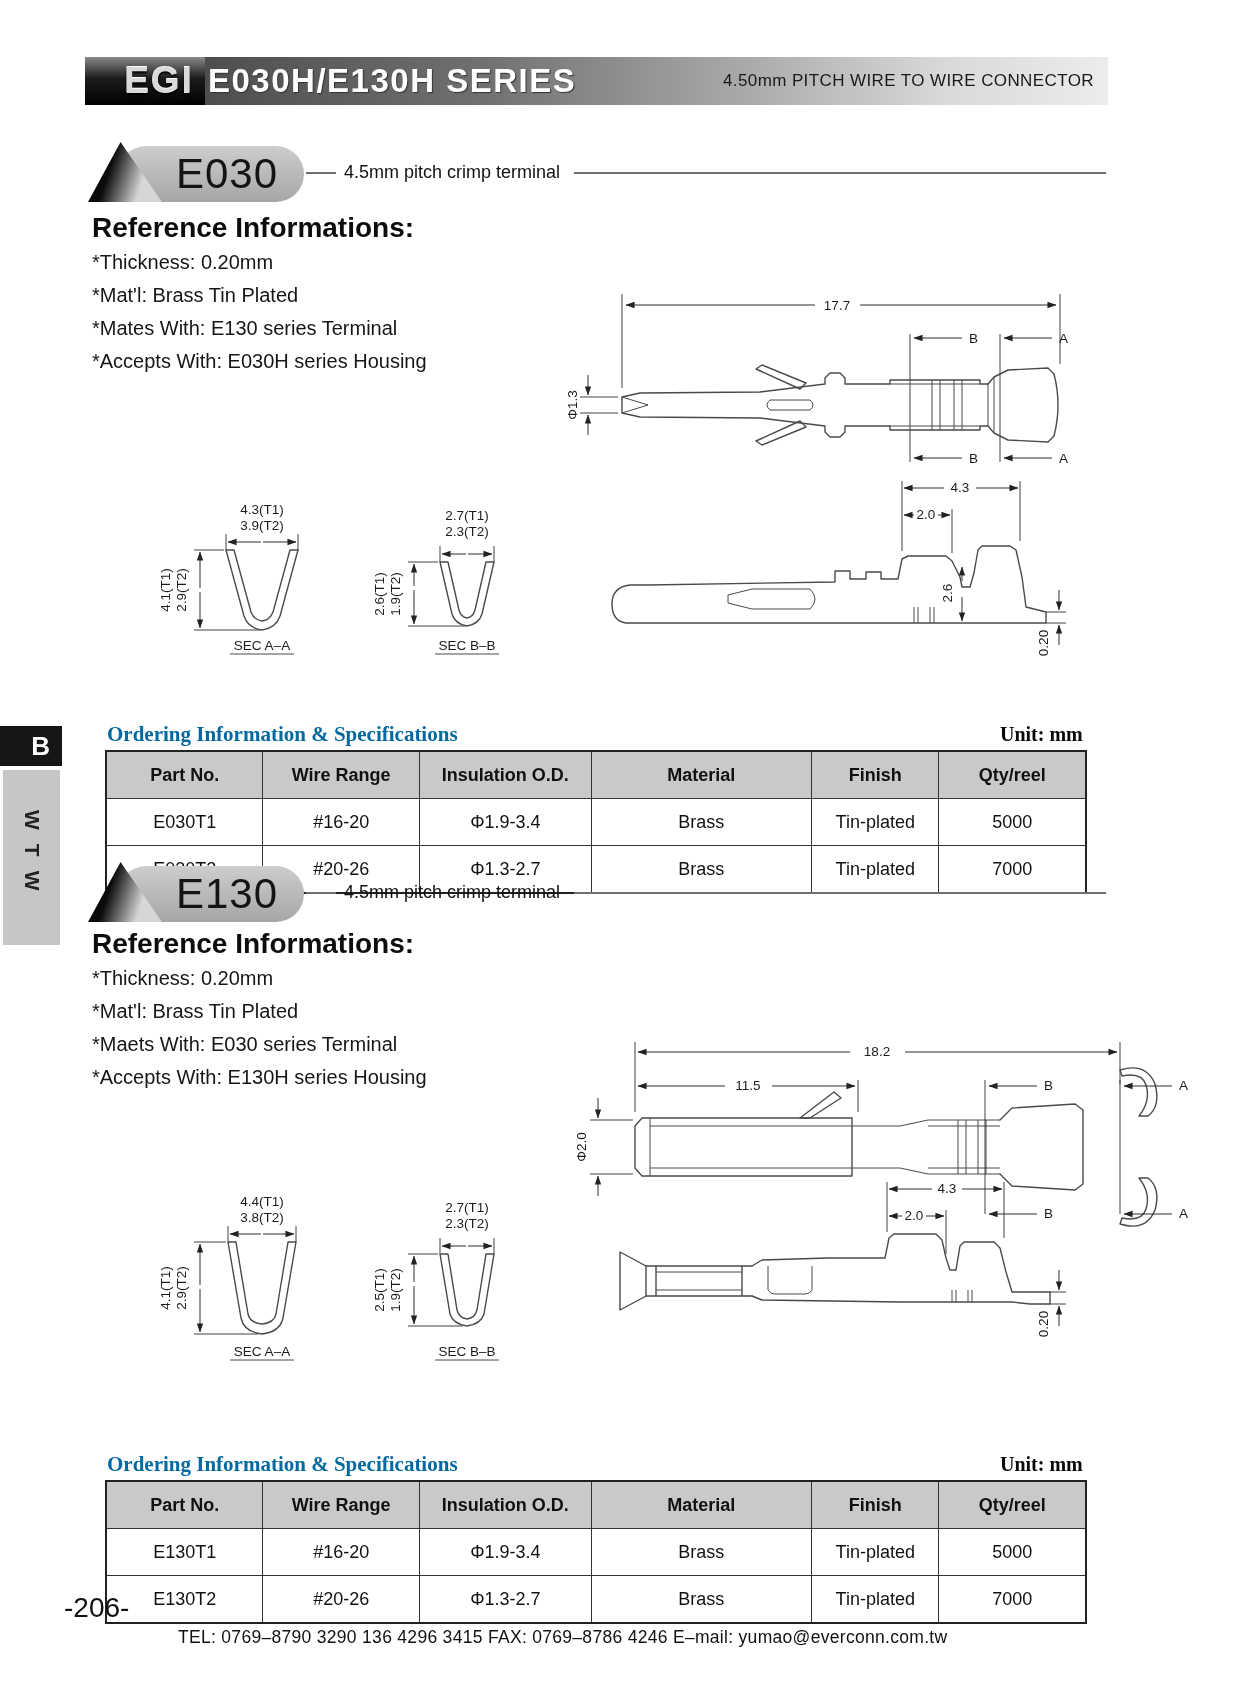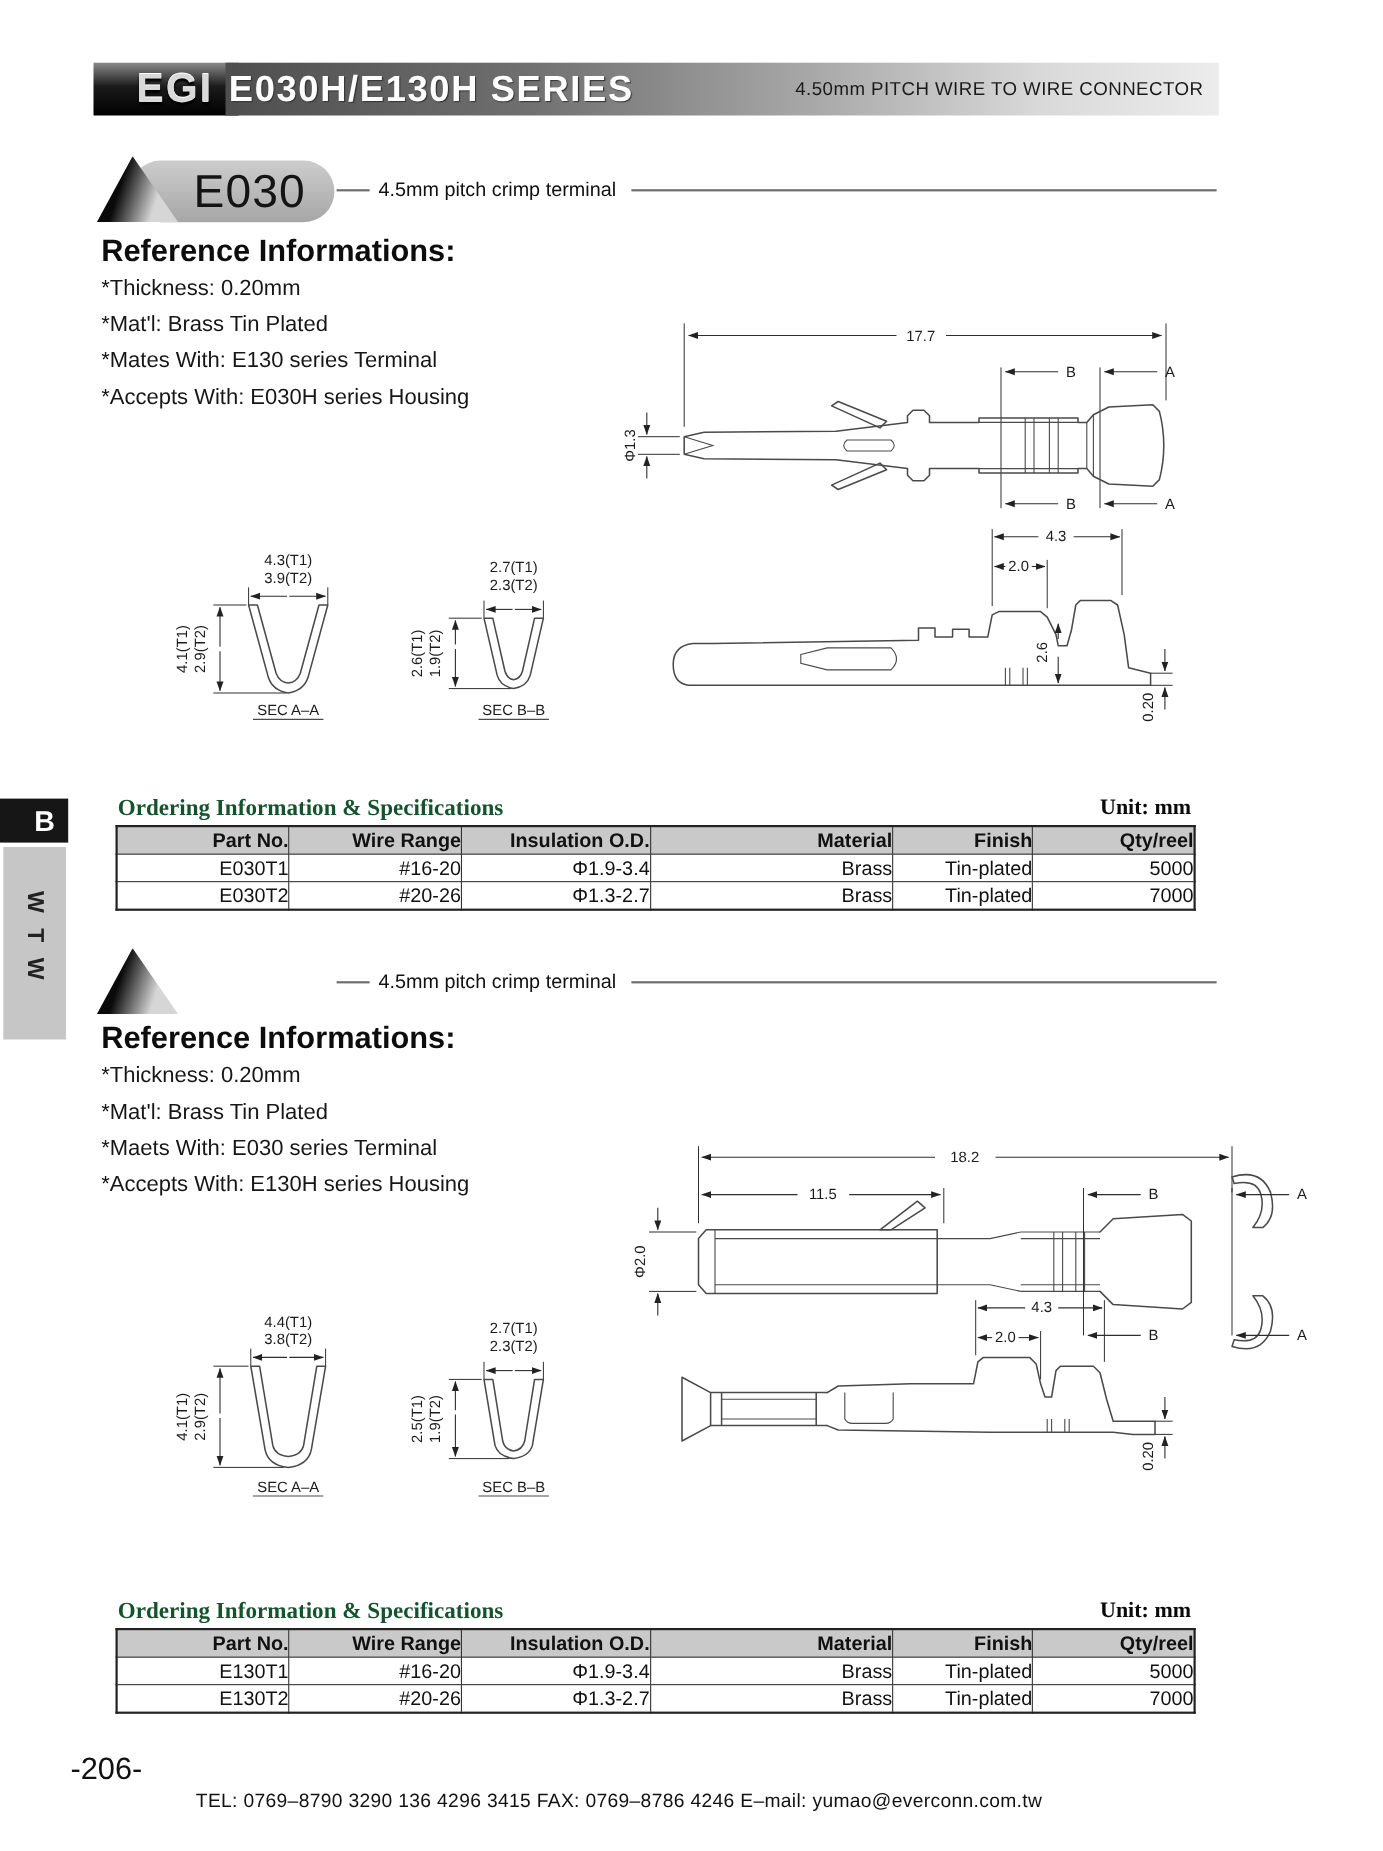--- a/index.html
+++ b/index.html
@@ -35,25 +35,25 @@
   .tri{background:linear-gradient(108deg,#0a0a0a 32%,#d6d6d6 72%);
        clip-path:polygon(44% 0,100% 100%,0 100%);}
   .noteline{height:2px;background:#6f6f6f;}
   .note{font-size:18px;color:#111;}
 
   .reftitle{font-size:28px;font-weight:bold;color:#0d0d0d;}
   .refitems{font-size:20px;line-height:33px;color:#161616;}
   .refitems span{display:block;}
 
   
-  .ttitle{font-family:"Liberation Serif",serif;font-weight:bold;font-size:21px;color:#14532d;}
+  .ttitle{font-family:"Liberation Serif",serif;font-weight:bold;font-size:21px;color:#0369a1;}
   .unit{font-family:"Liberation Serif",serif;font-weight:bold;font-size:20px;color:#0a0a0a;}
   table.spec{border-collapse:collapse;width:982px;table-layout:fixed;border:2px solid #222;}
-  table.spec th,table.spec td{border:1px solid #333;height:24px;text-align:right;
-        font-size:18px;padding:0;font-family:"Liberation Sans",sans-serif;}
+  table.spec th,table.spec td{border:1px solid #333;height:24px;text-align:center;
+        font-size:18px;padding:11px;font-family:"Liberation Sans",sans-serif;}
   table.spec th{background:#c9c9c9;font-weight:bold;}
   table.spec td{background:#fff;font-weight:normal;}
   col.c1{width:16%}col.c2{width:16%}col.c3{width:17.5%}col.c4{width:22.5%}col.c5{width:13%}col.c6{width:15%}
 
   
   svg{overflow:visible;}
   svg text{font-family:"Liberation Sans",sans-serif;font-size:13.5px;fill:#1c1c1c;}
   .part{fill:none;stroke:#4a4a4a;stroke-width:1.4;stroke-linejoin:round;stroke-linecap:round;}
   .thin{fill:none;stroke:#4a4a4a;stroke-width:1;}
   .dim{fill:none;stroke:#2e2e2e;stroke-width:1;}
@@ -235,20 +235,23 @@
       <td>E030T2</td>
       <td>#20-26</td>
       <td>Φ1.3-2.7</td>
       <td>Brass</td>
       <td>Tin-plated</td>
       <td>7000</td>
     </tr>
   </tbody>
     </table>
 
+  <div class="abs pill" style="left:118px;top:866px;width:186px;">
+    <span class="txt">E130</span>
+  </div>
   <div class="abs tri" style="left:88px;top:862px;width:74px;height:60px;"></div>
   <div class="abs noteline" style="left:306px;top:892px;width:30px;"></div>
   <div class="abs note" style="left:344px;top:882px;">4.5mm pitch crimp terminal</div>
   <div class="abs noteline" style="left:574px;top:892px;width:532px;"></div>
 
   <div class="abs reftitle" style="left:92px;top:928px;">Reference Informations:</div>
   <div class="abs refitems" style="left:92px;top:962px;">
     <span>*Thickness: 0.20mm</span>
     <span>*Mat'l: Brass Tin Plated</span>
     <span>*Maets With: E030 series Terminal</span>

